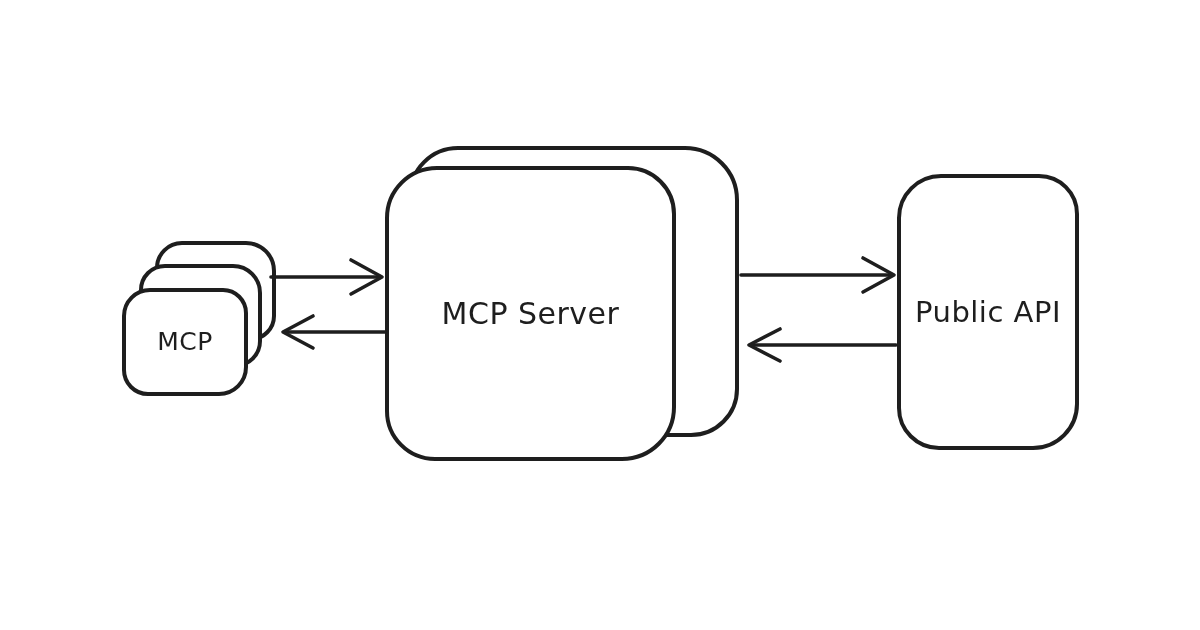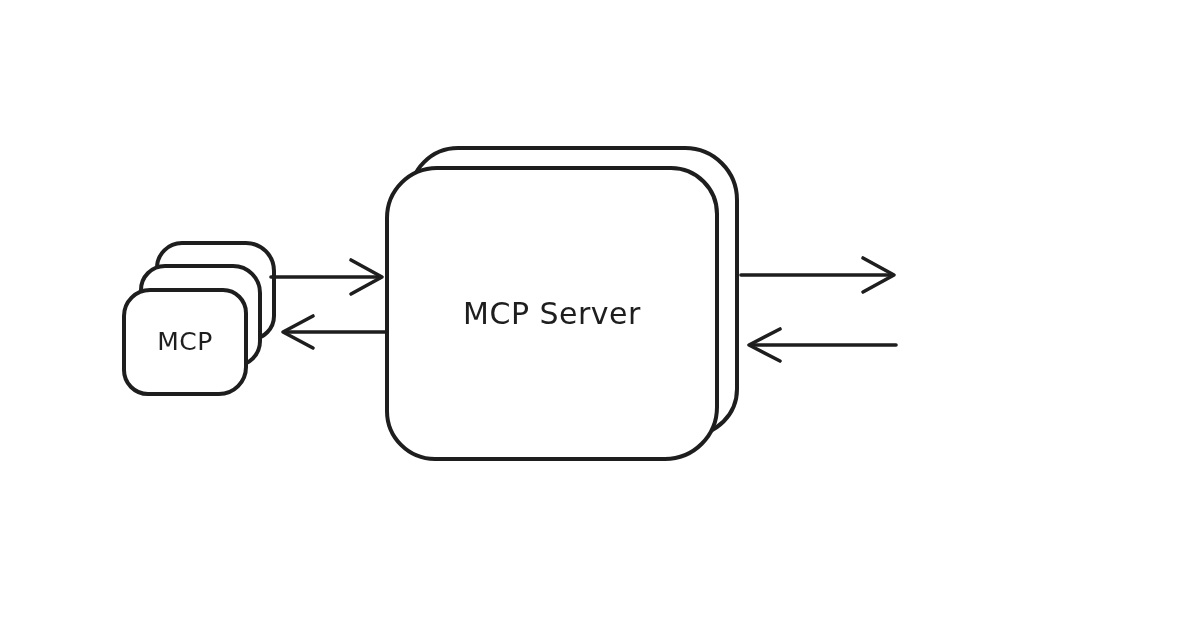--- a/index.html
+++ b/index.html
@@ -48,21 +48,21 @@
     line-height: 1.42;
     letter-spacing: 0.5px;
   }
   
   .server-box-back {
     left: 408px; top: 146px; width: 331px; height: 291px;
     border-radius: 50px 54px 48px 52px;
     z-index: 1;
   }
   .server-box-front {
-    left: 385px; top: 166px; width: 334px; height: 295px;
+    left: 385px; top: 166px; width: 291px; height: 295px;
     border-radius: 52px 48px 54px 50px;
     z-index: 2;
     font-size: 30px;
     letter-spacing: 0.5px;
   }
   
   .api-box {
     left: 897px; top: 174px; width: 182px; height: 276px;
     border-radius: 44px 40px 46px 42px;
     font-size: 29px;
@@ -97,20 +97,23 @@
     </div>
   </div>
 
   <div class="node-group">
     <div class="node-box server-box-back"></div>
     <div class="node-box server-box-front">
       <span>MCP Server</span>
     </div>
   </div>
 
+  <div class="node-box api-box">
+    <span>Public API</span>
+  </div>
 
   <svg class="arrows" viewBox="0 0 1200 630">
 
     <g>
       <path d="M271 277 L379 277"></path>
       <path d="M351 260 L382 277 L351 294"></path>
     </g>
 
     <g>
       <path d="M385 332 L286 332"></path>

